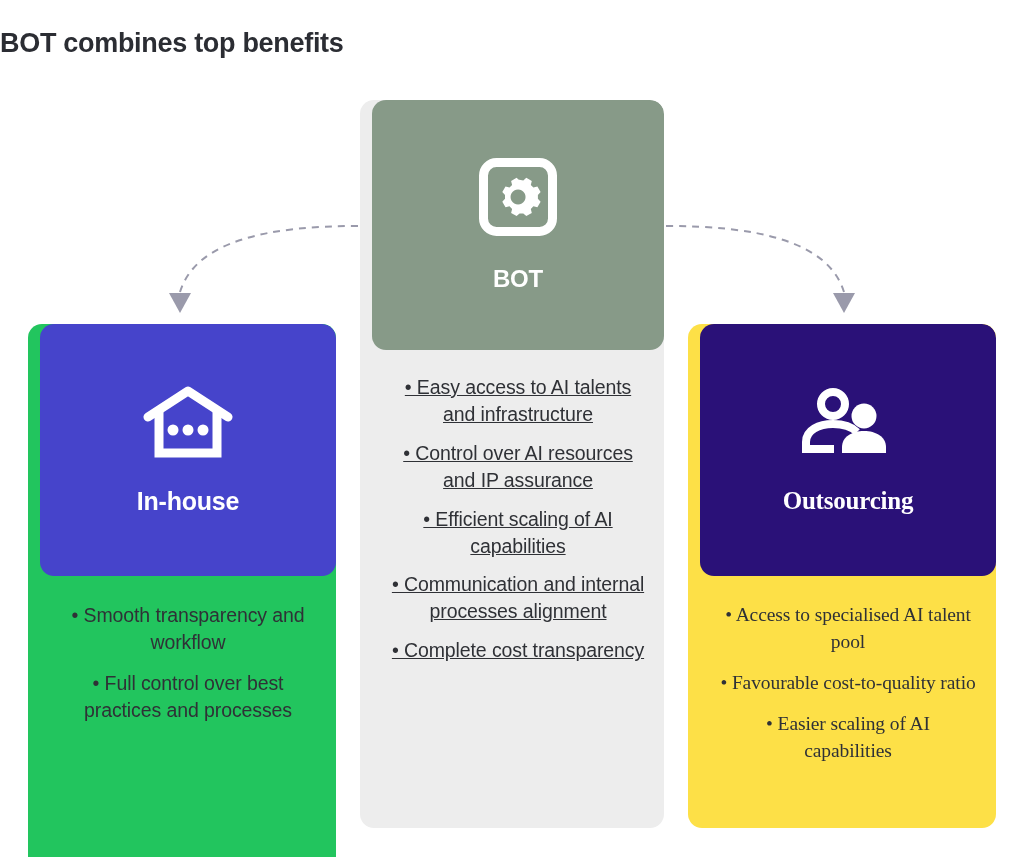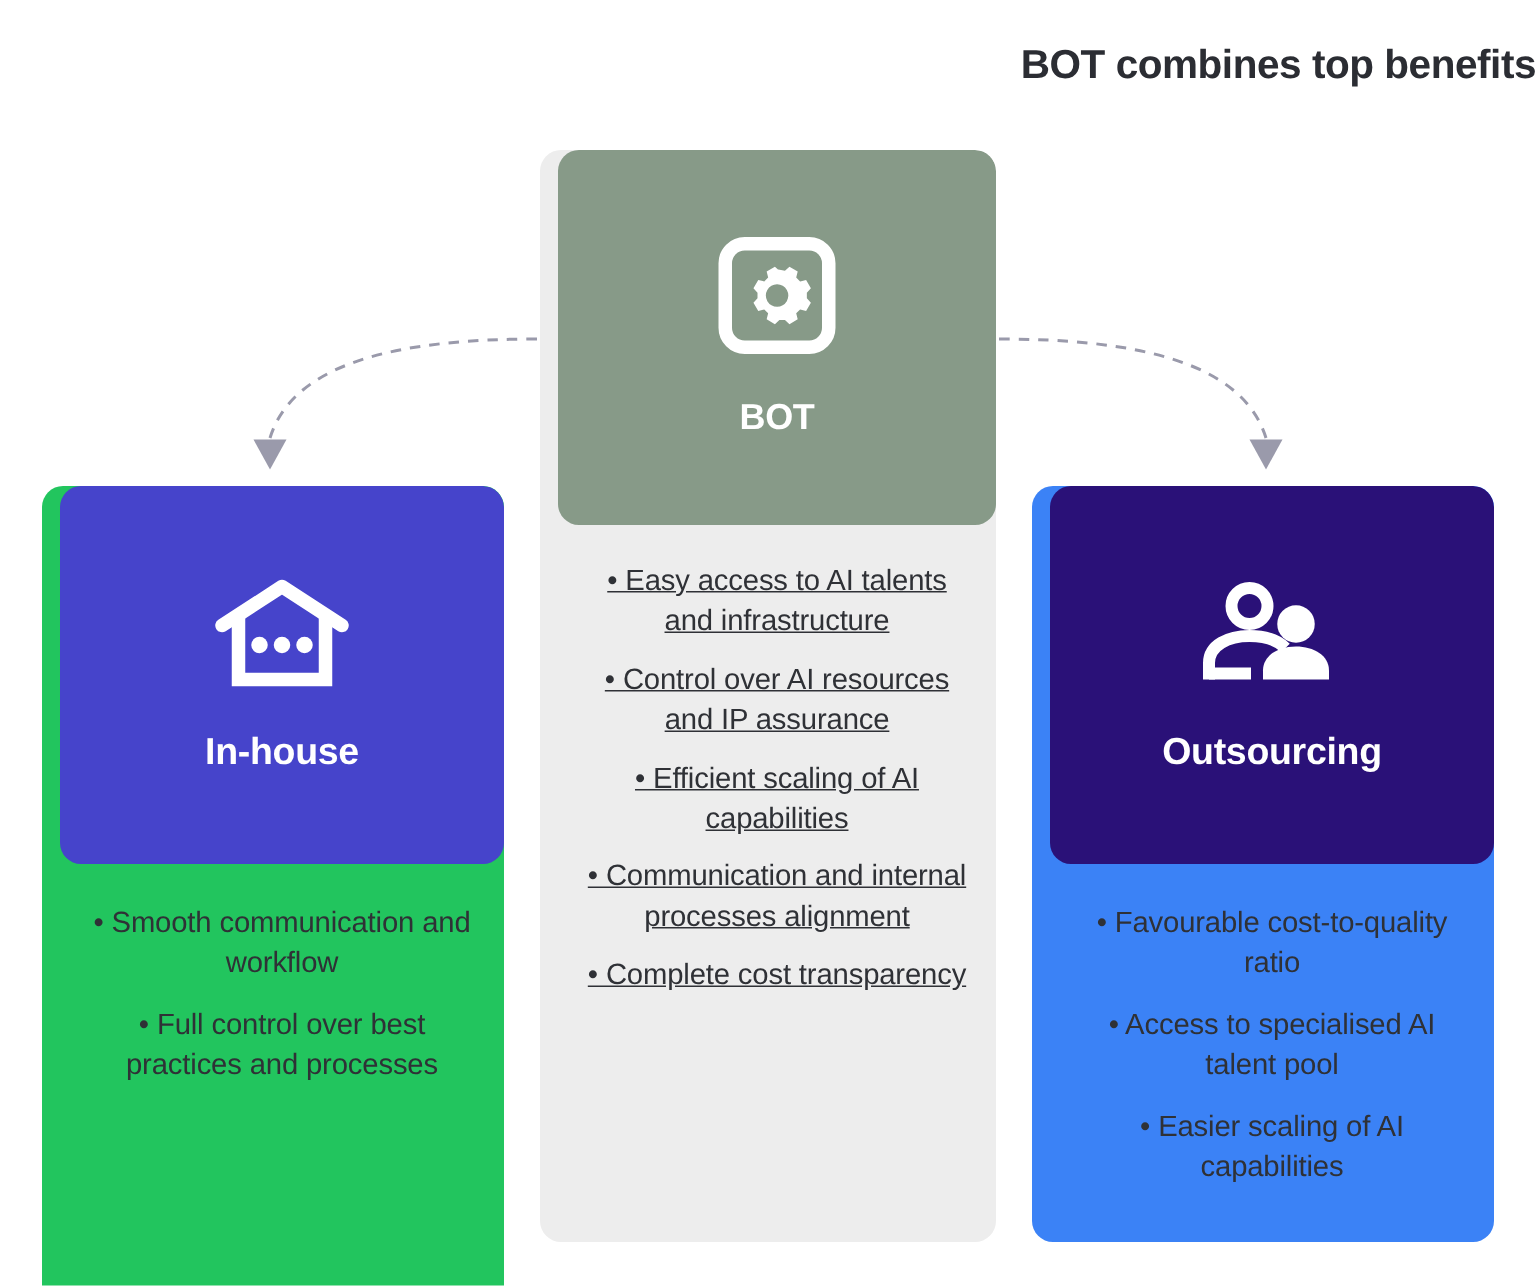--- a/index.html
+++ b/index.html
@@ -18,39 +18,39 @@
     height: 857px;
     background: #ffffff;
   }
 
   
   .page-title {
     position: absolute;
     left: 0;
     top: 28px;
     width: 1024px;
-    text-align: right;
+    text-align: left;
     font-size: 27px;
     font-weight: 700;
     letter-spacing: -0.3px;
     color: #2b2d33;
   }
 
   
   .card {
     position: absolute;
     border-radius: 14px;
     overflow: hidden;
     padding-left: 12px;
   }
 
   .card-side { width: 308px; }
 
   .card-inhouse   { left: 28px;  top: 324px; height: 588px; background: #22c55e; }
-  .card-outsource { left: 688px; top: 324px; height: 504px; background: #3b82f6; }
+  .card-outsource { left: 688px; top: 324px; height: 504px; background: #fde047; font-family: Liberation Serif, serif; }
   .card-bot       { left: 360px; top: 100px; width: 304px; height: 728px; background: #ededed; }
 
   .card-header {
     position: relative;
     width: 100%;
     border-radius: 14px;
     display: flex;
     flex-direction: column;
     align-items: center;
     justify-content: center;
@@ -134,21 +134,21 @@
           <path d="M6 32 L46 6 L86 32" fill="none" stroke="#ffffff" stroke-width="9" stroke-linecap="round" stroke-linejoin="round"></path>
           <path d="M17 30 L17 68 L75 68 L75 30" fill="none" stroke="#ffffff" stroke-width="9" stroke-linecap="square" stroke-linejoin="miter"></path>
           <circle cx="31" cy="45" r="5.5" fill="#ffffff"></circle>
           <circle cx="46" cy="45" r="5.5" fill="#ffffff"></circle>
           <circle cx="61" cy="45" r="5.5" fill="#ffffff"></circle>
         </svg>
       </span>
       <span class="card-label">In-house</span>
     </div>
     <ul class="bullets bullets-side">
-      <li>• Smooth communication and workflow</li>
+      <li>• Smooth transparency and workflow</li>
       <li>• Full control over best practices and processes</li>
     </ul>
   </div>
 
   <div class="card card-bot">
     <div class="card-header header-bot">
       <span class="icon-wrap">
         <svg width="80" height="80" viewBox="0 0 80 80" xmlns="http://www.w3.org/2000/svg">
           <rect x="5.5" y="5.5" width="69" height="69" rx="13" ry="13" fill="none" stroke="#ffffff" stroke-width="9"></rect>
           <path fill="#ffffff" d="
@@ -180,19 +180,19 @@
           <path d="M6 68 L6 57 C6 45, 19 39, 33 39 C44 39, 52 42, 57 47" fill="none" stroke="#ffffff" stroke-width="8" stroke-linecap="butt"></path>
           <path d="M6 64 L34 64" fill="none" stroke="#ffffff" stroke-width="8"></path>
 
           <circle cx="64" cy="31" r="12.5" fill="#ffffff"></circle>
           <path d="M42 68 L42 62 C42 52, 52 46, 64 46 C76 46, 86 52, 86 62 L86 68 Z" fill="#ffffff"></path>
         </svg>
       </span>
       <span class="card-label">Outsourcing</span>
     </div>
     <ul class="bullets bullets-side">
+      <li>• Access to specialised AI talent pool</li>
       <li>• Favourable cost-to-quality ratio</li>
-      <li>• Access to specialised AI talent pool</li>
       <li>• Easier scaling of AI capabilities</li>
     </ul>
   </div>
 
 </div>
 
 </body></html>

